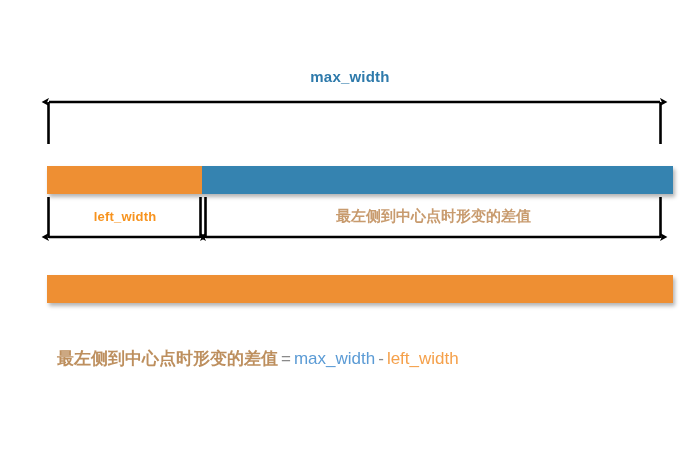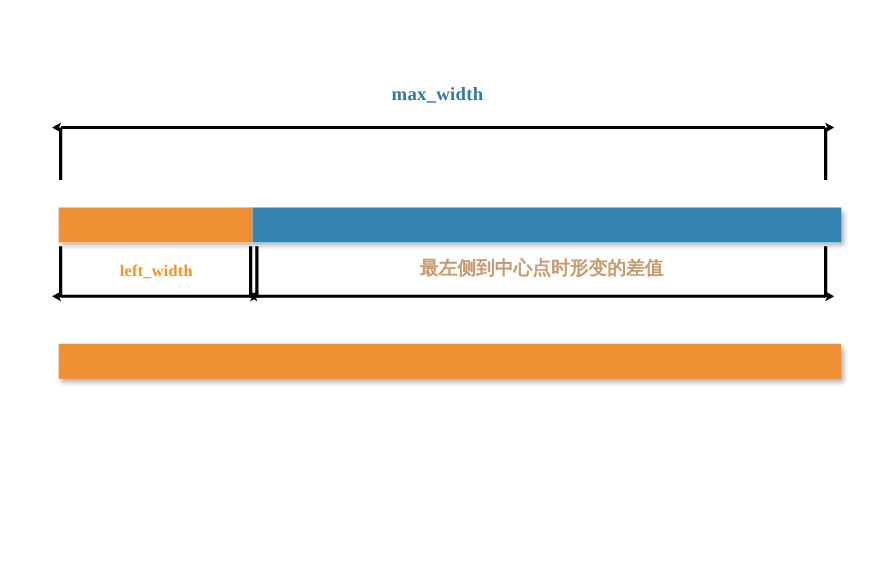--- a/index.html
+++ b/index.html
@@ -6,21 +6,21 @@
     margin: 0;
     padding: 0;
     background: #ffffff;
   }
   #canvas {
     position: relative;
     width: 700px;
     height: 451px;
     background: #ffffff;
     overflow: hidden;
-    font-family: Liberation Serif, serif;
+    font-family: Liberation Sans, sans-serif;
   }
 
   
   .bar-wrap {
     position: absolute;
     box-shadow: 2px 3px 4px rgba(0,0,0,0.30);
   }
   #top-bar {
     left: 47px;
     top: 166px;
@@ -130,20 +130,23 @@
     <div id="top-bar-left"></div>
     <div id="top-bar-right"></div>
   </div>
 
   <div class="lbl" id="left-width-label">left_width</div>
 
   <div class="lbl" id="delta-label">最左侧到中心点时形变的差值</div>
 
   <div class="bar-wrap" id="bottom-bar"></div>
 
+  <div id="formula">
+    <span class="term-cn">最左侧到中心点时形变的差值</span><span class="op">=</span><span class="term-blue">max_width</span><span class="op">-</span><span class="term-orange">left_width</span>
+  </div>
 
   <svg id="arrows" viewBox="0 0 700 451">
     <defs>
       <marker id="ah-start" markerWidth="9" markerHeight="9" refX="8" refY="4.5" orient="auto" markerUnits="userSpaceOnUse">
         <path d="M8,0.4 L0.6,4.5 L8,8.6 L6.2,4.5 Z" fill="#000000"></path>
       </marker>
       <marker id="ah-end" markerWidth="9" markerHeight="9" refX="1" refY="4.5" orient="auto" markerUnits="userSpaceOnUse">
         <path d="M1,0.4 L8.4,4.5 L1,8.6 L2.8,4.5 Z" fill="#000000"></path>
       </marker>
     </defs>

